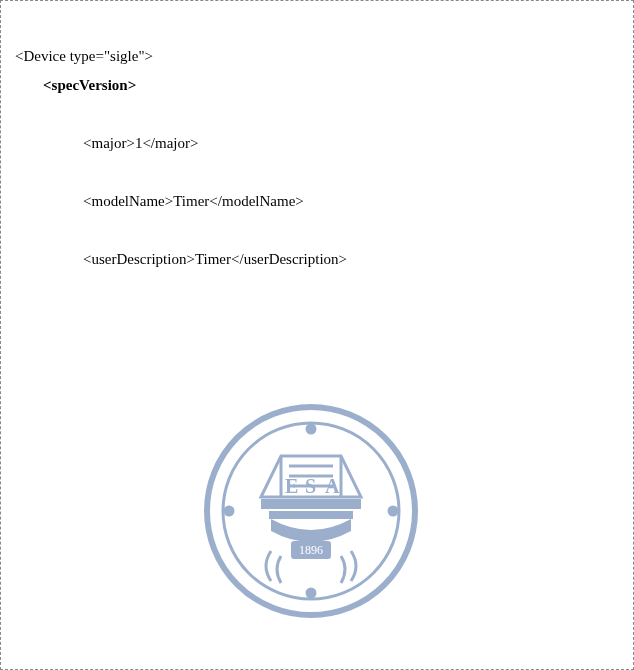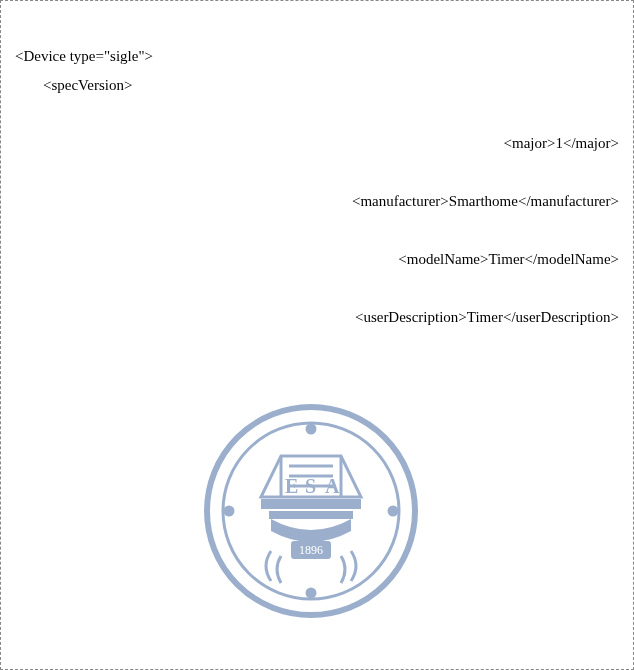--- a/index.html
+++ b/index.html
@@ -30,22 +30,22 @@
   }
   .content {
     position: relative;
     z-index: 1;
     padding: 12px 14px 10px 14px;
     font-size: 15px;
     line-height: 29px;
     color: #000;
     white-space: pre;
   }
-  .ind1 { padding-left: 28px; display: block; }
-  .ind2 { padding-left: 68px; display: block; text-align: right; }
+  .ind1 { padding-left: 28px; display: block; font-weight: bold; }
+  .ind2 { padding-left: 68px; display: block; }
 </style>
 </head>
 <body>
 
 <div class="page">
 
   <svg class="watermark" viewBox="0 0 220 220">
     <circle cx="110" cy="110" r="104" fill="none" stroke="#4a6fa5" stroke-width="6"></circle>
     <circle cx="110" cy="110" r="88" fill="none" stroke="#4a6fa5" stroke-width="3"></circle>
     <g stroke="#4a6fa5" stroke-width="3" fill="none">
@@ -73,21 +73,20 @@
       <path d="M80 155 Q72 168 80 182"></path>
       <path d="M150 150 Q160 165 150 180"></path>
       <path d="M140 155 Q148 168 140 182"></path>
     </g>
   </svg>
 
   <div class="content">
 <span>&lt;Device type="sigle"&gt;</span>
 <span class="ind1">&lt;specVersion&gt;</span>
 <span class="ind2">&lt;major&gt;1&lt;/major&gt;</span>
-<span class="ind2">&lt;manufacturer&gt;Smarthome&lt;/manufacturer&gt;</span>
 <span class="ind2">&lt;modelName&gt;Timer&lt;/modelName&gt;</span>
 <span class="ind2">&lt;userDescription&gt;Timer&lt;/userDescription&gt;</span>
 
 
 
 
 
 
 
 

